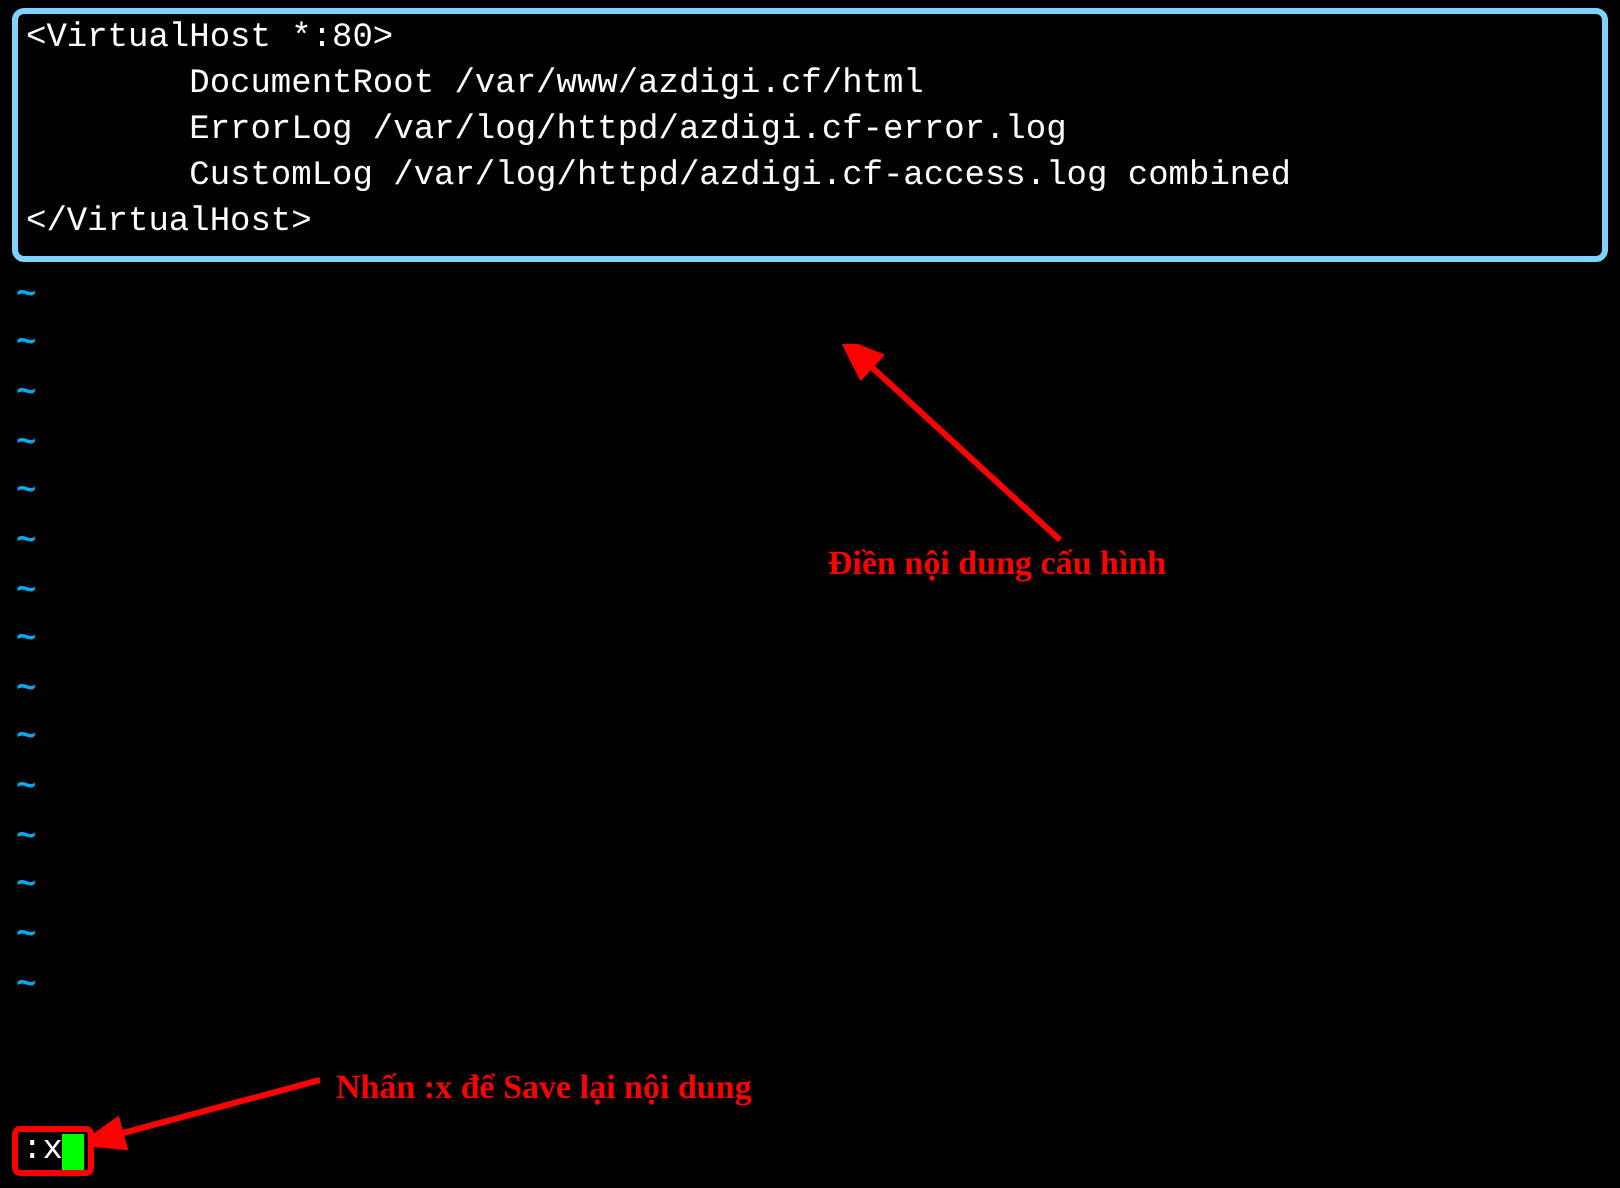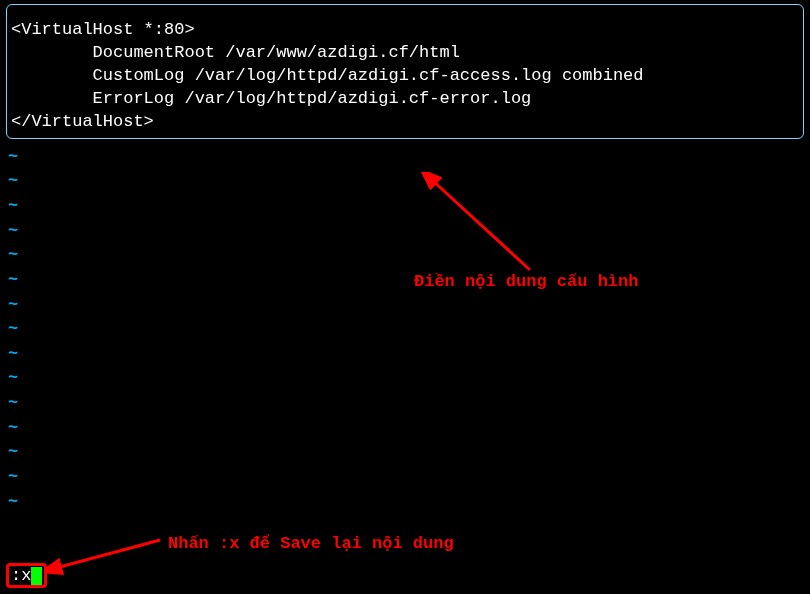--- a/index.html
+++ b/index.html
@@ -12,23 +12,23 @@
       color: #fff;
       position: relative;
       overflow: hidden;
     }
     .terminal {
       padding: 4px 6px;
       position: relative;
       height: 100%;
     }
     .config-box {
-      border: 1px solid #7dd3fc;
+      border: 3px solid #7dd3fc;
       border-radius: 6px;
-      padding: 14px 4px 4px 4px;
+      padding: 2px 4px 4px 4px;
       margin-bottom: 6px;
       line-height: 1.35;
     }
     .config-line { white-space: pre; color: #ffffff; }
     .tilde-area {
       line-height: 1.45;
     }
     .tilde {
       color: #00aaee;
       font-weight: bold;
@@ -52,38 +52,38 @@
     .cursor {
       display: inline-block;
       width: 11px;
       height: 18px;
       background: #00ff00;
       vertical-align: middle;
     }
     .annotation {
       position: absolute;
       color: #ff0000;
-      font-family: Liberation Mono, monospace;
+      font-family: Liberation Serif, serif;
       font-size: 17px;
       font-weight: bold;
     }
     .anno1 { top: 272px; left: 414px; }
     .anno2 { top: 534px; left: 168px; text-align: center; }
     .arrow { position: absolute; }
   </style>
 </head>
 <body>
 
 <div class="terminal">
 
   <div class="config-box">
     <div class="config-line">&lt;VirtualHost *:80&gt;</div>
     <div class="config-line">        DocumentRoot /var/www/azdigi.cf/html</div>
+    <div class="config-line">        ErrorLog /var/log/httpd/azdigi.cf-error.log</div>
     <div class="config-line">        CustomLog /var/log/httpd/azdigi.cf-access.log combined</div>
-    <div class="config-line">        ErrorLog /var/log/httpd/azdigi.cf-error.log</div>
     <div class="config-line">&lt;/VirtualHost&gt;</div>
   </div>
 
   <div class="tilde-area">
     <div class="tilde">~</div>
     <div class="tilde">~</div>
     <div class="tilde">~</div>
     <div class="tilde">~</div>
     <div class="tilde">~</div>
     <div class="tilde">~</div>

